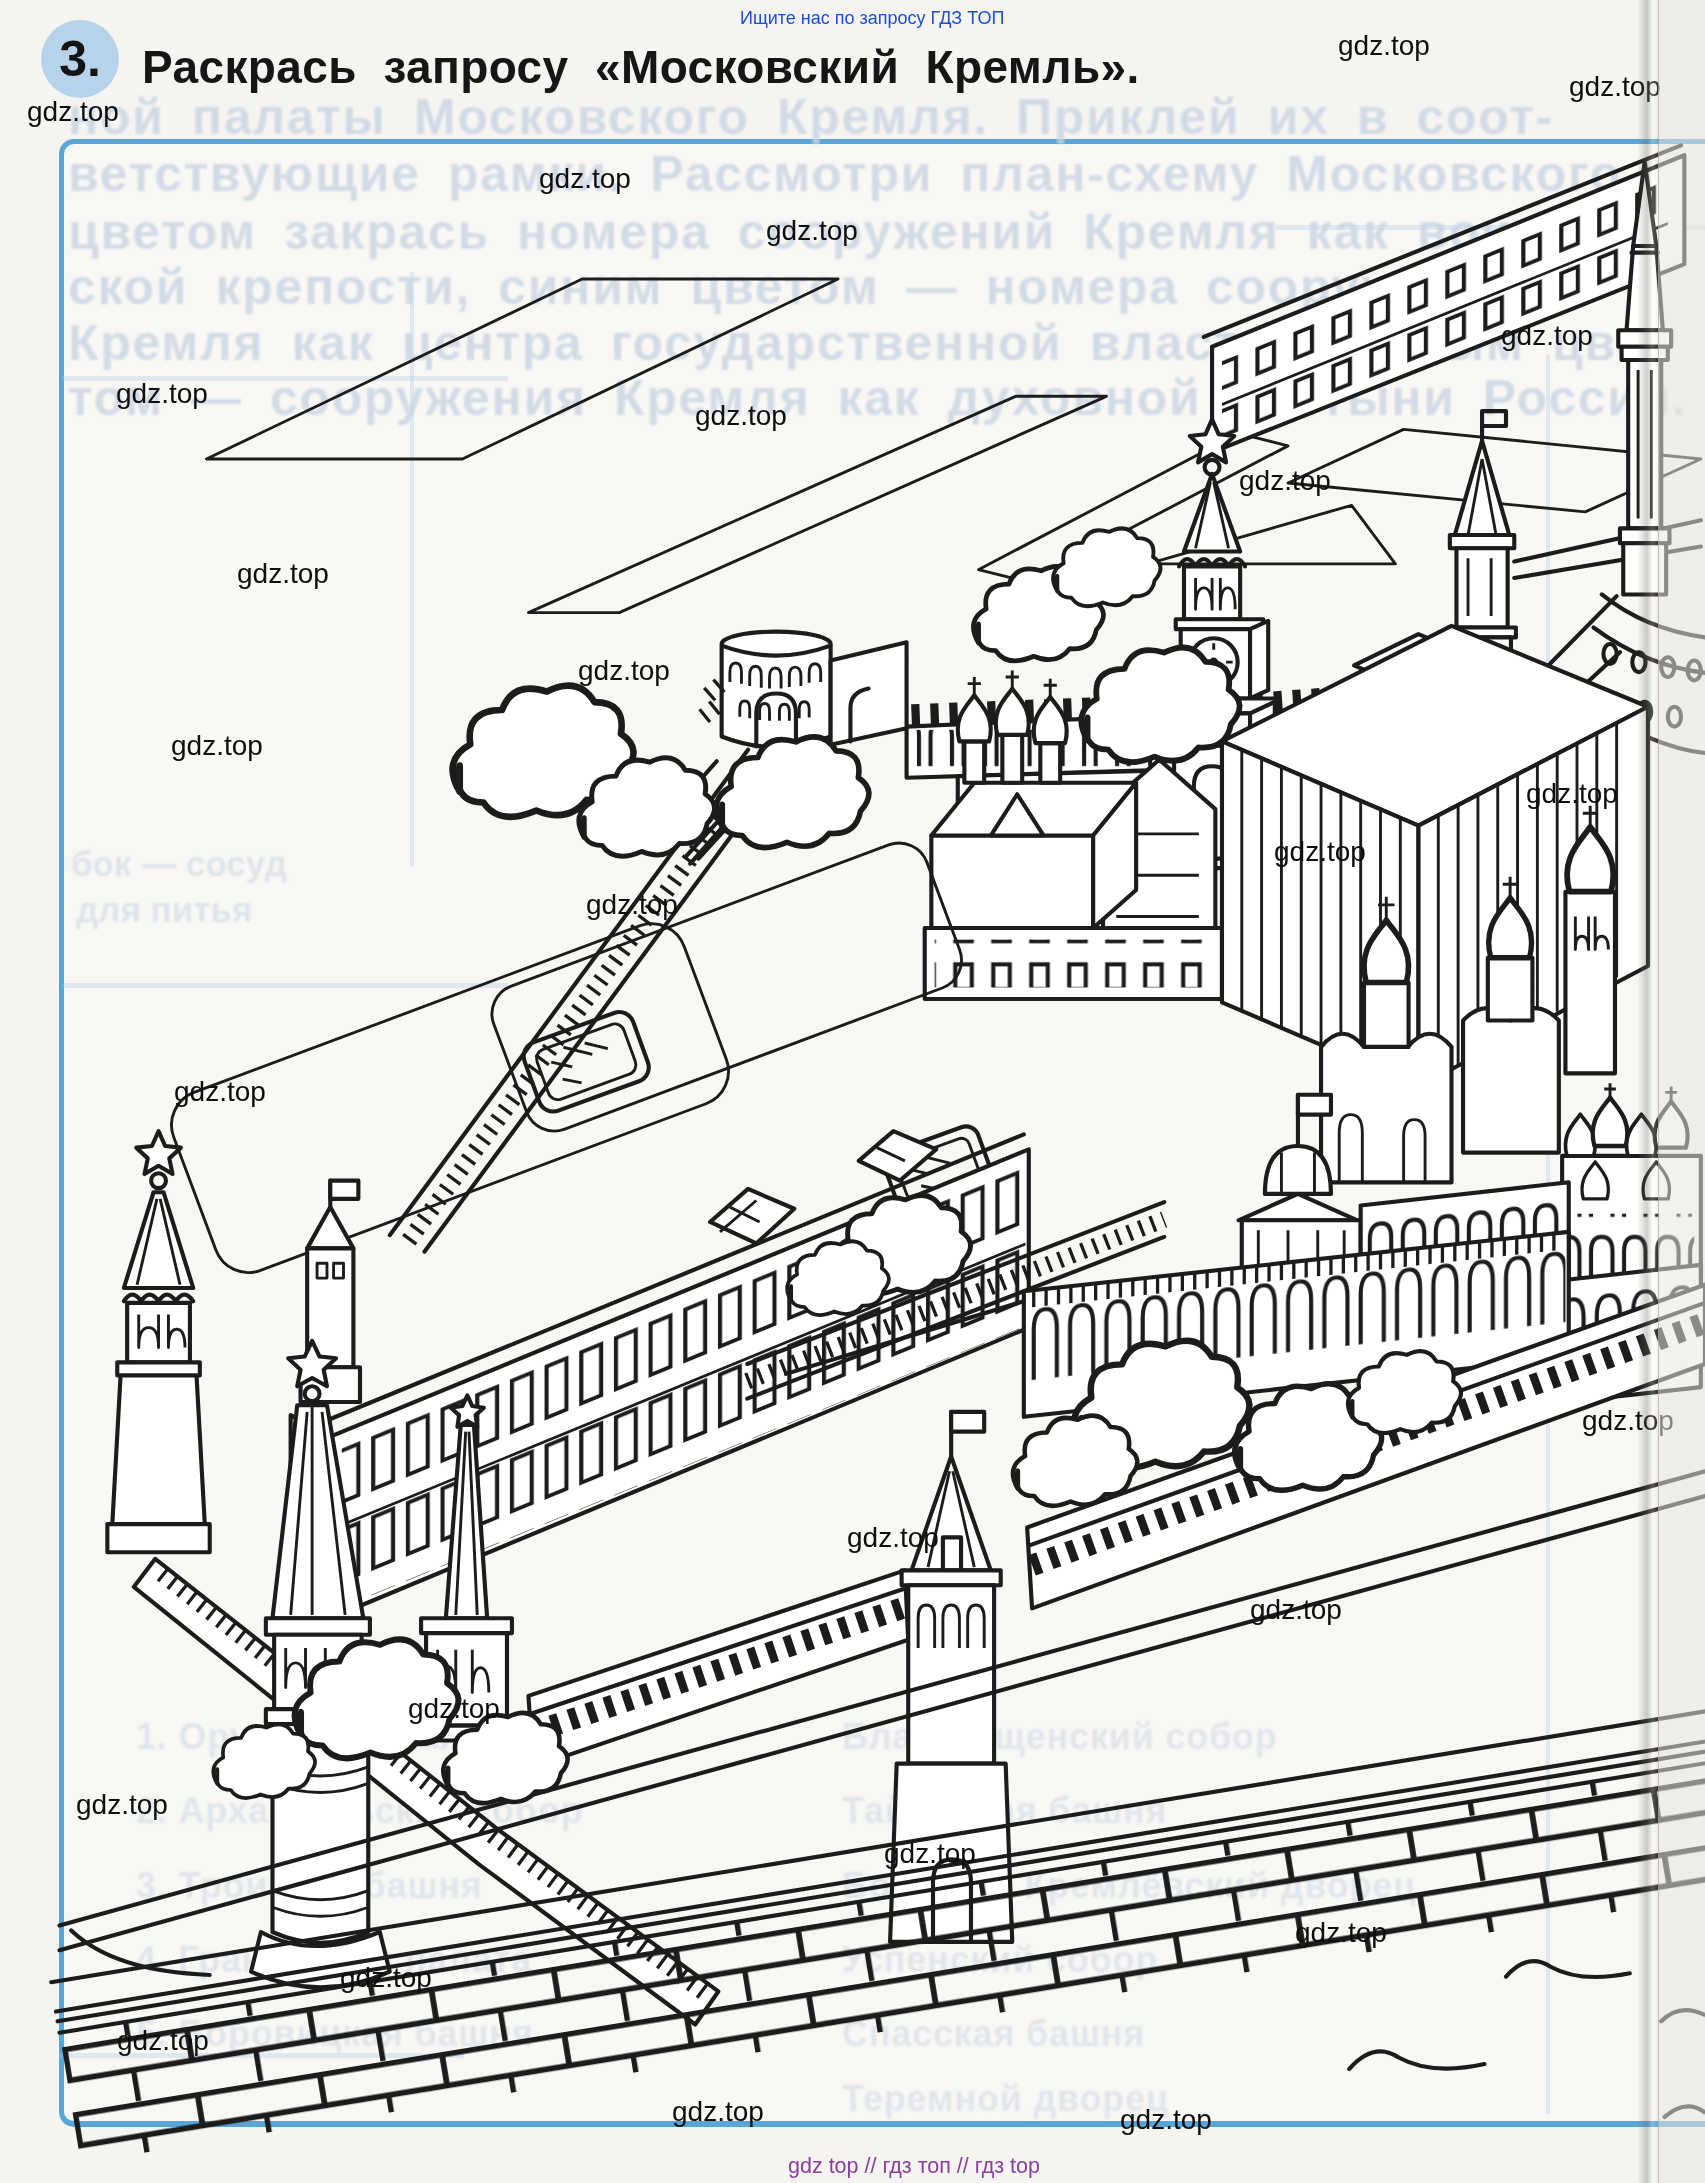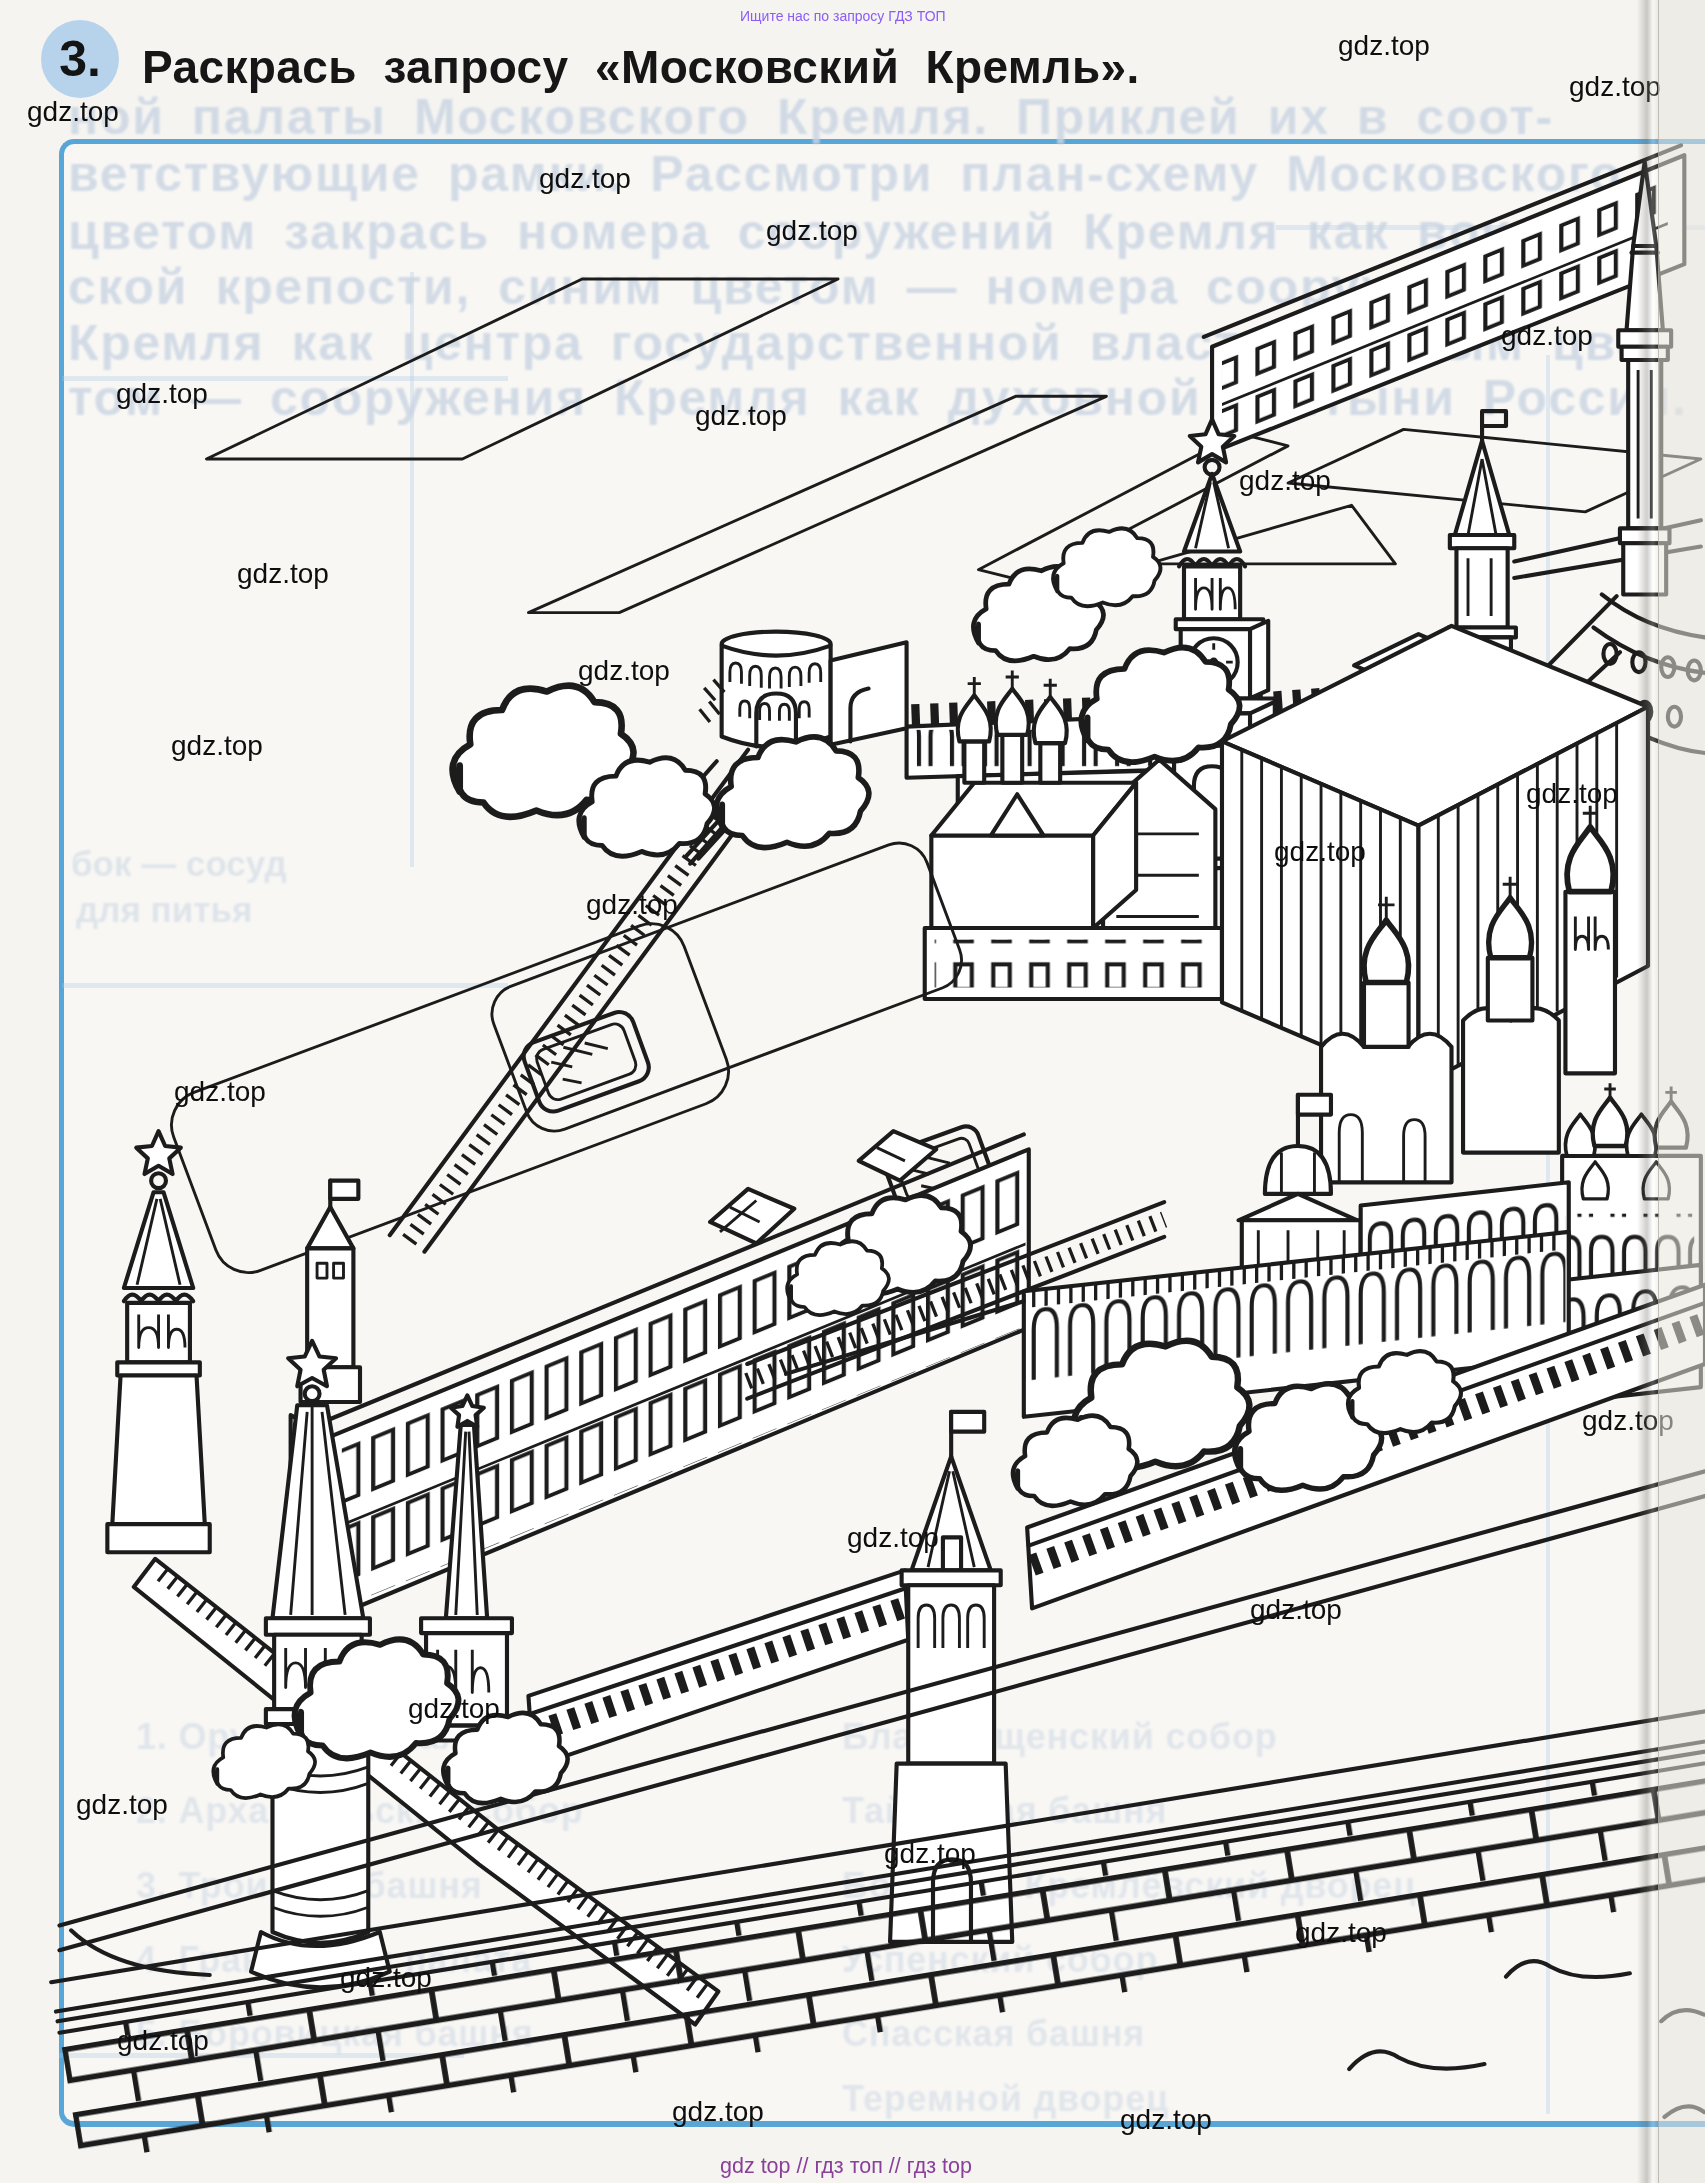--- a/index.html
+++ b/index.html
@@ -1,21 +1,21 @@
 <!DOCTYPE html>
 <html style="font-size:13.2px"><head>
 <meta charset="utf-8">
 <style>
   html,body{margin:0;padding:0}
   body{width:1705px;height:2183px;position:relative;overflow:hidden;
        background:#f5f4f1;font-family:"Liberation Sans",sans-serif}
   #frame{position:absolute;left:59px;top:139px;width:1646px;height:1988px;
          border-left:5.8px solid #58a5d8;border-top:5.8px solid #58a5d8;border-bottom:6.6px solid #58a5d8;
          border-top-left-radius:15px;border-bottom-left-radius:15px;background:#f8f7f4;box-sizing:border-box}
-  .hdr-green{position:absolute;left:740px;top:8.3px;font-size:14px;color:#8b5cf6;white-space:nowrap}
+  .hdr-green{position:absolute;left:740px;top:8.3px;font-size:18px;color:#1d4ed8;white-space:nowrap}
   #badge{position:absolute;left:41px;top:20px;width:78px;height:78px;border-radius:50%;
          background:#b7d3eb;display:flex;align-items:center;justify-content:center}
   #badge span{font-size:50px;font-weight:bold;color:#141414}
   #title{position:absolute;left:142px;top:40px;font-size:46px;font-weight:bold;color:#161616;
          word-spacing:13.2px;white-space:nowrap;letter-spacing:0.4px}
   .bleed{position:absolute;color:#c9d4e2;font-weight:bold;filter:blur(1.3px);white-space:nowrap;z-index:3}
   .bleed.top{font-size:50px;letter-spacing:1.7px;word-spacing:11.6px;opacity:.8}
   .bleed.frag{font-size:35px;opacity:.55}
   .bleed.list{font-size:36px;opacity:.5;letter-spacing:0.8px}
   .bline{position:absolute;background:#a8c8e4;opacity:.3;z-index:2}
@@ -23,21 +23,21 @@
   #art{position:absolute;left:0;top:0;z-index:4}
   svg .s{stroke:#1c1c1c;stroke-width:5;fill:none;stroke-linejoin:round;stroke-linecap:round}
   svg .f{stroke:#1c1c1c;stroke-width:5;fill:#ffffff;stroke-linejoin:round;stroke-linecap:round}
   svg .t{stroke:#1c1c1c;stroke-width:3.5;fill:none;stroke-linejoin:round}
   svg .mer{stroke:#1c1c1c;stroke-width:26;stroke-dasharray:10 13;fill:none}
   svg .hat{stroke:#1c1c1c;stroke-width:20;stroke-dasharray:4 11;fill:none}
   #fold{position:absolute;left:1637px;top:0;width:21.5px;height:2183px;z-index:8;
         background:linear-gradient(90deg,rgba(120,118,110,0),rgba(105,102,94,.32) 45%,rgba(255,255,255,.25) 72%,rgba(140,136,126,.12))}
   #pageedge{position:absolute;left:1658px;top:0;width:47px;height:2183px;z-index:8;
         background:rgba(232,229,221,.55);border-left:0.8px solid rgba(150,146,136,.5)}
-  #footer{position:absolute;left:720px;top:2154px;font-size:21.5px;color:#8a3f9b;z-index:9;white-space:nowrap}
+  #footer{position:absolute;left:788px;top:2154px;font-size:21.5px;color:#8a3f9b;z-index:9;white-space:nowrap}
 </style>
 </head>
 <body>
 
 <div id="frame"></div>
 
 <div class="bline" style="left:62px;top:376px;width:446px;height:5px"></div>
 <div class="bline" style="left:1276px;top:225px;width:429px;height:5px"></div>
 <div class="bline" style="left:62px;top:983px;width:446px;height:5px"></div>
 <div class="bline" style="left:59px;top:2053px;width:405px;height:5px"></div>

